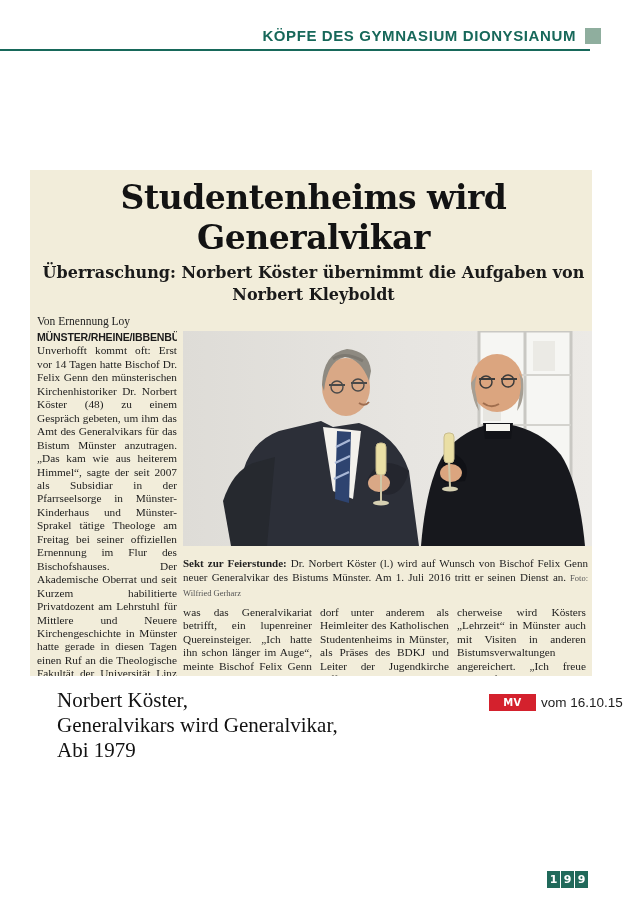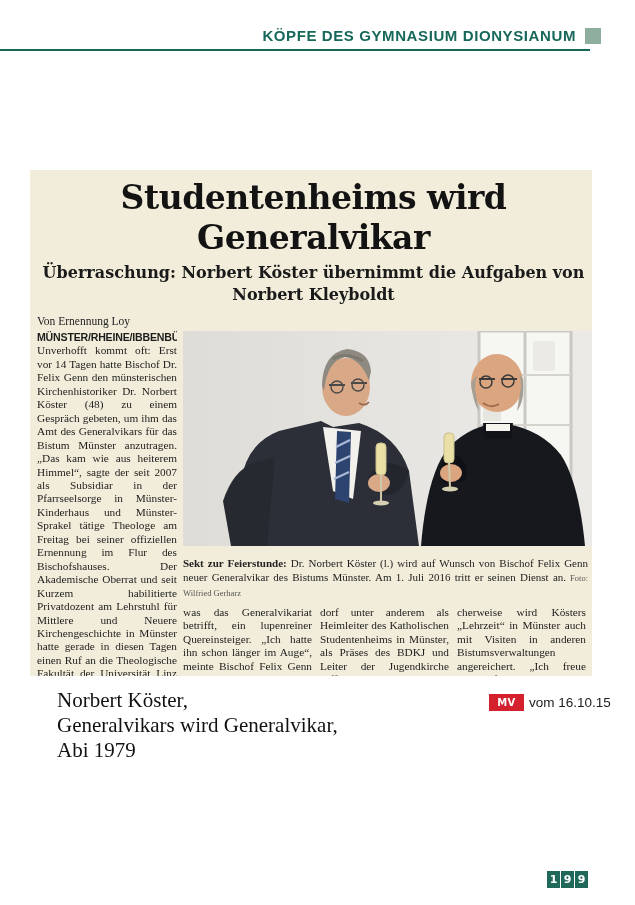--- a/index.html
+++ b/index.html
@@ -57,21 +57,21 @@
   .cols-3 { display:flex; gap:8px; margin-top:6px; padding-right:4px; }
   .cols-3 .col { flex:1; height:158px; }
 
   
   .annotation {
     position:absolute; left:45px; top:688px; font-family:"Liberation Serif", serif;
     font-size:21px; line-height:25px; color:#121212;margin-left:12px;
   }
   .source { position:absolute; left:489px; top:694px; display:flex; align-items:center; gap:5px; }
   .mv-logo {
-    width:35px; height:17px; background:#d4212d; color:#ffffff; display:flex;
+    width:47px; height:17px; background:#d4212d; color:#ffffff; display:flex;
     align-items:center; justify-content:center; font-family:"DejaVu Sans", sans-serif;
     font-weight:bold; font-size:10px; letter-spacing:0.5px;
   }
   .source-date { font-family:"Liberation Sans", sans-serif; font-size:13.5px; color:#1d1d1d; }
 
   
   .pagenum { position:absolute; left:547px; top:871px; display:flex; gap:1px; }
   .pagenum .digit-box {
     width:13px; height:17px; background:#20695a; color:#ffffff; display:flex;
     align-items:center; justify-content:center; font-family:"DejaVu Sans", sans-serif;

